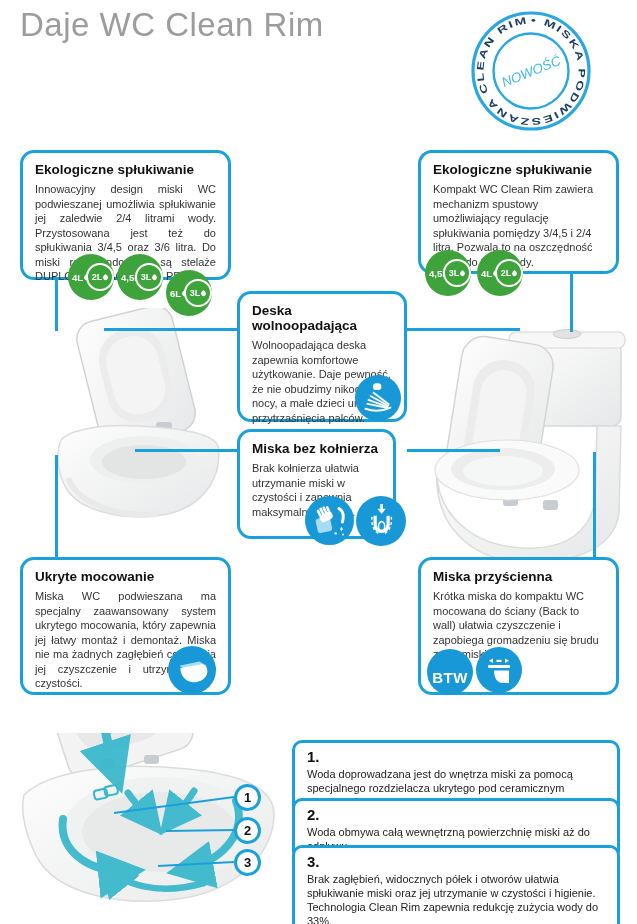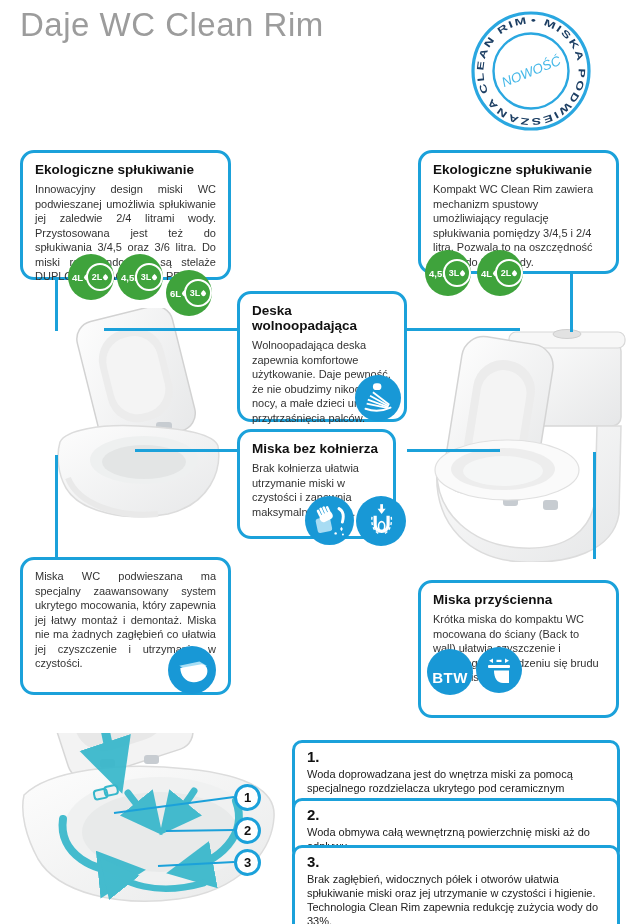--- a/index.html
+++ b/index.html
@@ -224,30 +224,31 @@
       <rect x="14.9" y="1" width="2.4" height="4.5" fill="#fff"></rect>
       <path d="M12.6,5 L19.6,5 L16.1,9.5 Z" fill="#fff"></path>
       <path d="M10.5,11 L10.5,19 A5.6,5.6 0 0 0 21.7,19 L21.7,11" stroke="#fff" stroke-width="2.8" fill="none"></path>
       <path d="M7.8,12 C6.8,19 9.8,25.5 15,27" stroke="#fff" stroke-width="1.2" fill="none" stroke-dasharray="2.5 2"></path>
       <path d="M24.4,12 C25.4,19 22.4,25.5 17.2,27" stroke="#fff" stroke-width="1.2" fill="none" stroke-dasharray="2.5 2"></path>
       <ellipse cx="16.1" cy="20" rx="2.7" ry="3.9" stroke="#fff" stroke-width="1.4" fill="none"></ellipse>
     </svg>
   </div>
 
   <div class="callout" style="left:20px;top:557px;width:211px;height:138px">
+    <h3>Ukryte mocowanie</h3>
     <p class="justify">Miska WC podwieszana ma specjalny zaawansowany system ukrytego mocowania, który zapewnia jej łatwy montaż i demontaż. Miska nie ma żadnych zagłębień co ułatwia jej czyszczenie i utrzymanie w czystości.</p>
   </div>
   <div class="icon-circle" style="left:168px;top:646px;width:48px;height:48px">
     <svg width="36" height="36" viewBox="0 0 34 34">
       <polygon points="5,13 24,9 31,13 12,17.5" fill="#a6def5"></polygon>
       <path d="M6,15 L26,11.5 C30,12 32,15 31.5,19 C31,25 25,29 18,28.5 C11,28 6,22 6,15 Z" fill="#fff"></path>
     </svg>
   </div>
 
-  <div class="callout" style="left:418px;top:580px;width:201px;height:138px">
+  <div class="callout" style="left:418px;top:557px;width:201px;height:138px">
     <h3>Miska przyścienna</h3>
     <p>Krótka miska do kompaktu WC mocowana do ściany (Back to wall) ułatwia czyszczenie i zapobiega gromadzeniu się brudu z tyłu miski.</p>
   </div>
   <div class="icon-circle" style="left:427px;top:649px;width:46px;height:46px">
     <span class="btw-text">BTW</span>
   </div>
   <div class="icon-circle" style="left:476px;top:647px;width:46px;height:46px">
     <svg width="34" height="34" viewBox="0 0 34 34">
       <path d="M7,7.8 L11,5.6 L11,10 Z" fill="#fff"></path>
       <rect x="14.5" y="6.8" width="5" height="2.2" fill="#fff"></rect>

